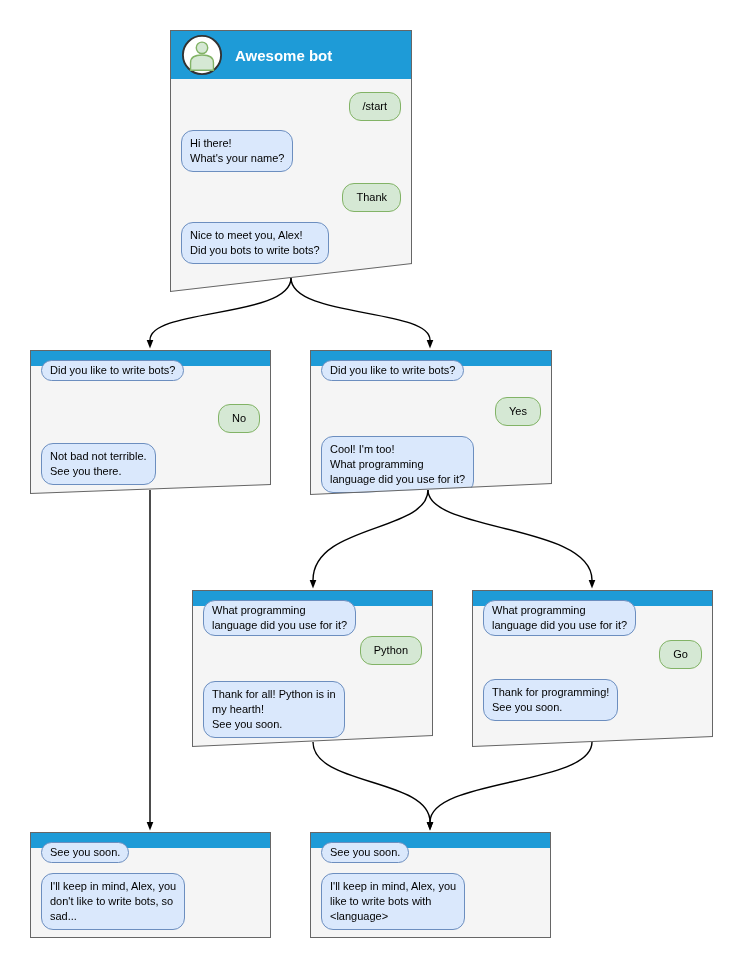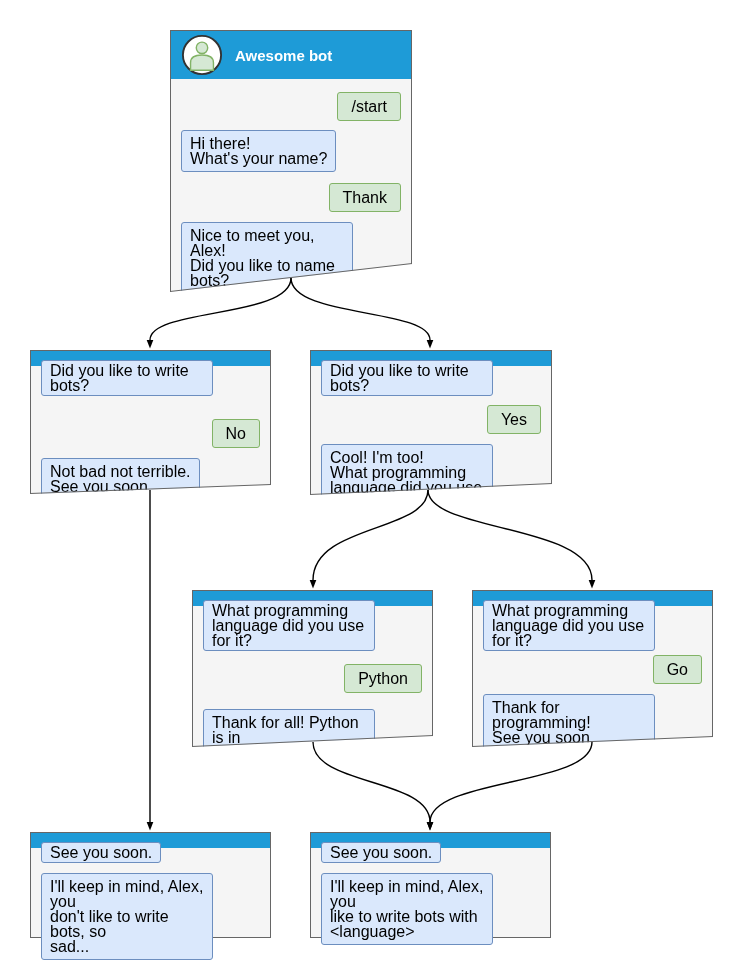--- a/index.html
+++ b/index.html
@@ -37,22 +37,22 @@
   }
   .avatar{
     width:42px;height:42px;display:inline-block;flex:0 0 auto;
   }
   .body{
     display:flex;flex-direction:column;align-items:flex-start;
     padding:0 10px;
   }
   .msg{
     box-sizing:border-box;
-    border-radius:3px;
-    font-size:16px;line-height:15px;
+    border-radius:12px;
+    font-size:11px;line-height:15px;
     padding:5px 8px;
     white-space:pre-line;
     max-width:172px;
   }
   .msg.bot{
     background:var(--bot-bubble-bg);
     border:1px solid var(--bot-bubble-border);
     align-self:flex-start;
   }
   .msg.user{
@@ -79,51 +79,51 @@
         </svg>
       </span>
       <span class="title">Awesome bot</span>
     </div>
     <div class="body">
       <div class="msg user" style="margin-top:13px">/start</div>
       <div class="msg bot" style="margin-top:9px">Hi there!
 What's your name?</div>
       <div class="msg user" style="margin-top:11px">Thank</div>
       <div class="msg bot" style="margin-top:10px">Nice to meet you, Alex!
-Did you like to name bots?</div>
+Did you bots to write bots?</div>
     </div>
   </div>
 
   <div class="window slant" style="left:30px;top:350px;width:241px;height:144px;clip-path:polygon(0 0,100% 0,100% 135px,0 100%);">
     <div class="header small"></div>
     <div class="body">
       <div class="msg bot first">Did you like to write bots?</div>
       <div class="msg user" style="margin-top:23px">No</div>
       <div class="msg bot" style="margin-top:10px">Not bad not terrible.
-See you soon.</div>
+See you there.</div>
     </div>
   </div>
 
   <div class="window slant" style="left:310px;top:350px;width:242px;height:145px;clip-path:polygon(0 0,100% 0,100% 134px,0 100%);">
     <div class="header small"></div>
     <div class="body">
       <div class="msg bot first">Did you like to write bots?</div>
-      <div class="msg user" style="margin-top:9px">Yes</div>
+      <div class="msg user" style="margin-top:16px">Yes</div>
       <div class="msg bot" style="margin-top:10px">Cool! I'm too!
 What programming
 language did you use for it?</div>
     </div>
   </div>
 
   <div class="window slant" style="left:192px;top:590px;width:241px;height:157px;clip-path:polygon(0 0,100% 0,100% 146px,0 100%);">
     <div class="header small"></div>
     <div class="body">
       <div class="msg bot first">What programming
 language did you use for it?</div>
-      <div class="msg user" style="margin-top:13px">Python</div>
+      <div class="msg user" style="margin-top:0">Python</div>
       <div class="msg bot" style="margin-top:16px">Thank for all! Python is in
 my hearth!
 See you soon.</div>
     </div>
   </div>
 
   <div class="window slant" style="left:472px;top:590px;width:241px;height:157px;clip-path:polygon(0 0,100% 0,100% 147px,0 100%);">
     <div class="header small"></div>
     <div class="body">
       <div class="msg bot first">What programming

